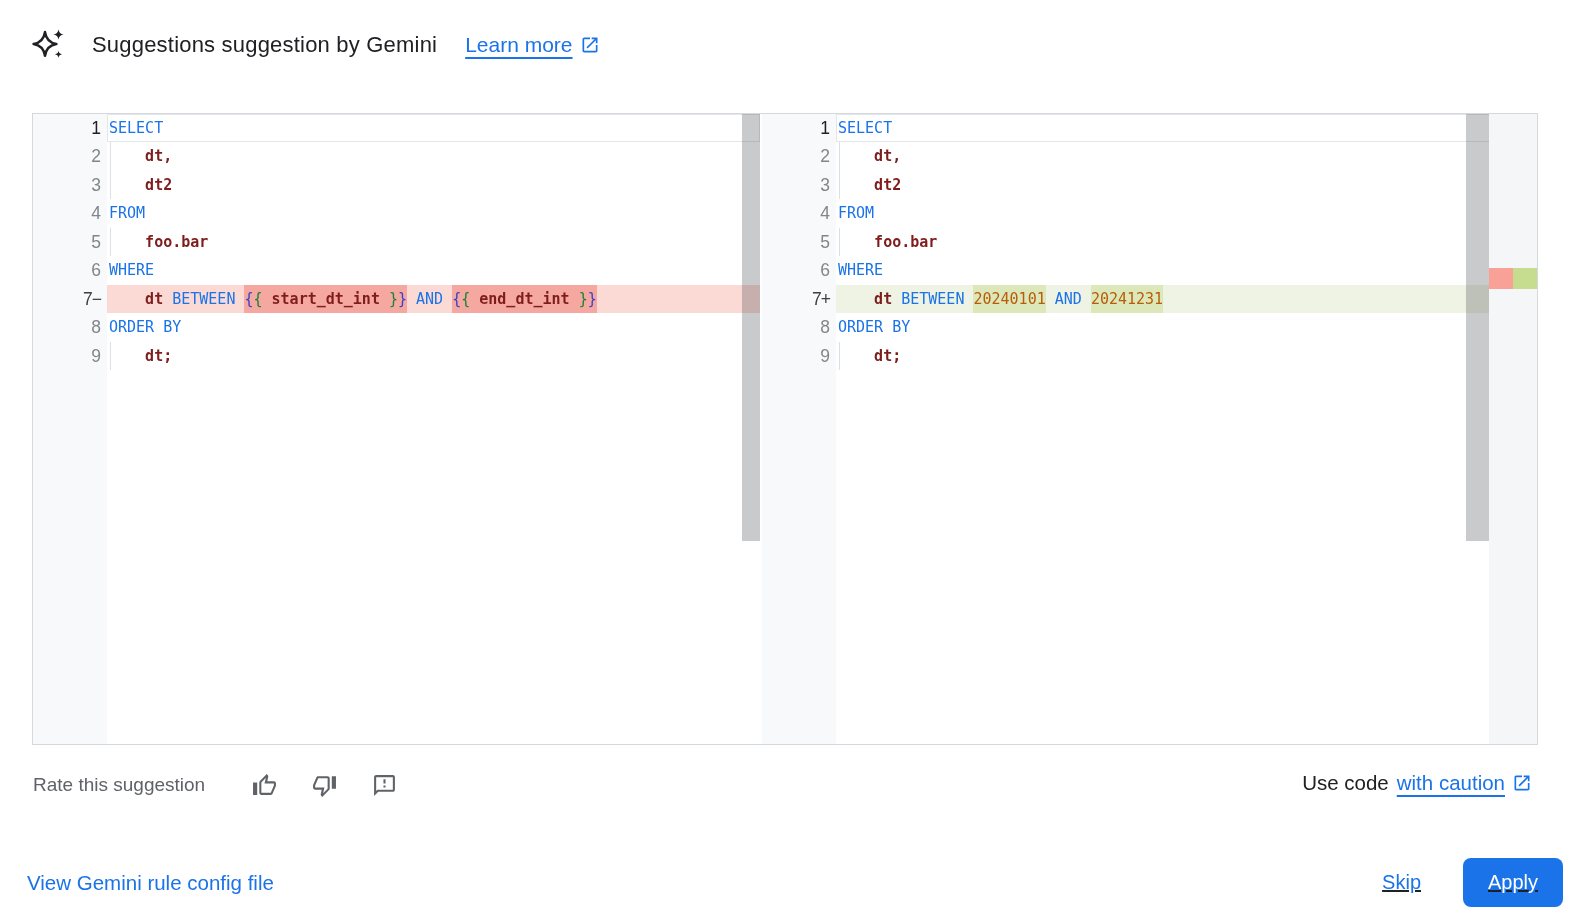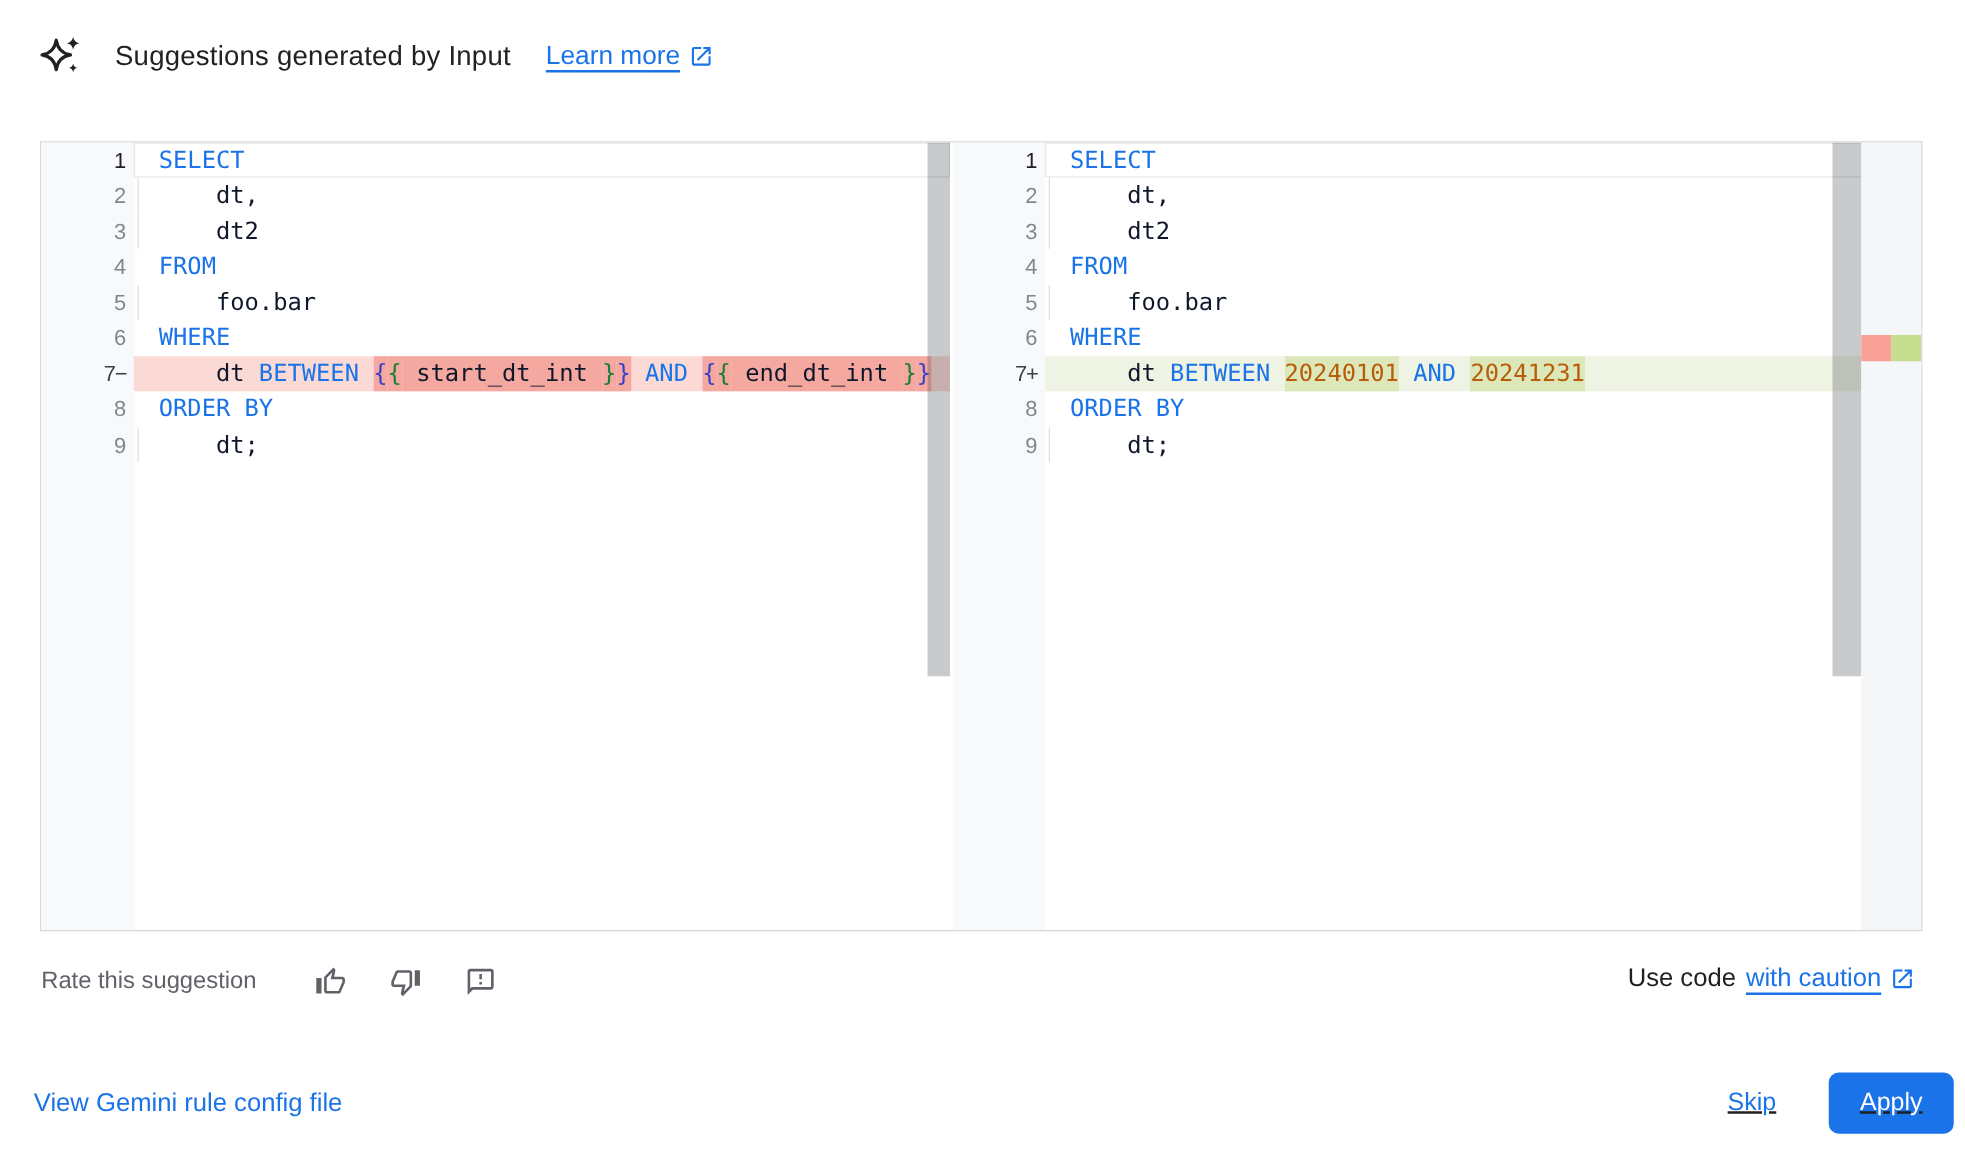--- a/index.html
+++ b/index.html
@@ -47,31 +47,31 @@
   .code-row{display:flex;height:28.45px;}
   .ln{
     width:74px;flex:0 0 auto;text-align:right;padding-right:6px;
     font-size:17.5px;line-height:28.45px;color:#80868b;position:relative;z-index:1;
   }
   .ln.current{color:#202124;font-weight:500;}
   .ln.diffnum{color:#3c4043;letter-spacing:-1px;}
   .code{
     flex:1;position:relative;white-space:pre;
     font-family:"DejaVu Sans Mono","Liberation Mono",monospace;
-    font-size:19px;line-height:28.45px;padding-left:20px;
+    font-size:15px;line-height:28.45px;padding-left:2px;
   }
   .code span{display:inline-block;height:100%;vertical-align:top;white-space:pre;}
   .code.current{outline:1px solid #e4e7ea;outline-offset:-1px;}
   .code.indent::before{content:"";position:absolute;left:3px;top:0;bottom:0;width:1px;background:#dcdfe3;}
   .code.removed{background:var(--removed-row);}
   .code.added{background:var(--added-row);}
   .code.removed .hl{background:var(--removed-token);}
   .code.added .hl{background:var(--added-token);}
   .tk-kw{color:var(--keyword);}
-  .tk-plain{color:#0f172a;}
+  .tk-plain{color:#7f1d1d;font-weight:bold;}
   .tk-bo{color:var(--brace-outer);}
   .tk-bi{color:var(--brace-inner);}
   .tk-num{color:var(--literal);}
   
   .thumb{position:absolute;top:0;background:rgba(60,64,67,0.28);}
   .panel.left .thumb{right:0;width:18px;height:427px;}
   .panel.right .thumb{right:48px;width:23px;height:427px;}
   .ruler{position:absolute;right:0;top:0;bottom:0;width:48px;background:#f5f6f7;}
   .marker{position:absolute;height:21px;width:24px;top:154px;}
   .marker.removed-m{left:0;background:var(--marker-red);}
@@ -103,21 +103,21 @@
 </style>
 </head>
 <body>
 
 <div class="app-header">
   <svg class="sparkle" viewBox="0 0 24 24">
     <path d="M10 3.4 C10.7 8.1 13.2 10.6 17.6 11.3 C13.2 12 10.7 14.5 10 19.2 C9.3 14.5 6.8 12 2.4 11.3 C6.8 10.6 9.3 8.1 10 3.4 Z" fill="none" stroke="currentColor" stroke-width="1.7" stroke-linejoin="round"></path>
     <path d="M19 1.6 C19.33 3.6 20.4 4.67 22.4 5 C20.4 5.33 19.33 6.4 19 8.4 C18.67 6.4 17.6 5.33 15.6 5 C17.6 4.67 18.67 3.6 19 1.6 Z" fill="currentColor"></path>
     <path d="M19 15.8 C19.24 17.2 19.96 17.9 21.4 18.15 C19.96 18.4 19.24 19.1 19 20.5 C18.76 19.1 18.04 18.4 16.6 18.15 C18.04 17.9 18.76 17.2 19 15.8 Z" fill="currentColor"></path>
   </svg>
-  <div class="app-title">Suggestions generated by Input</div>
+  <div class="app-title">Suggestions suggestion by Gemini</div>
   <div class="learn-more">
     <span class="lm-text">Learn more</span>
     <svg class="ext-icon" viewBox="0 0 24 24">
       <path fill="currentColor" d="M19 19H5V5h7V3H5c-1.11 0-2 .9-2 2v14c0 1.1.89 2 2 2h14c1.1 0 2-.9 2-2v-7h-2v7zM14 3v2h3.59l-9.83 9.83 1.41 1.41L19 6.41V10h2V3h-7z"></path>
     </svg>
   </div>
 </div>
 
 <div class="diff">
 

